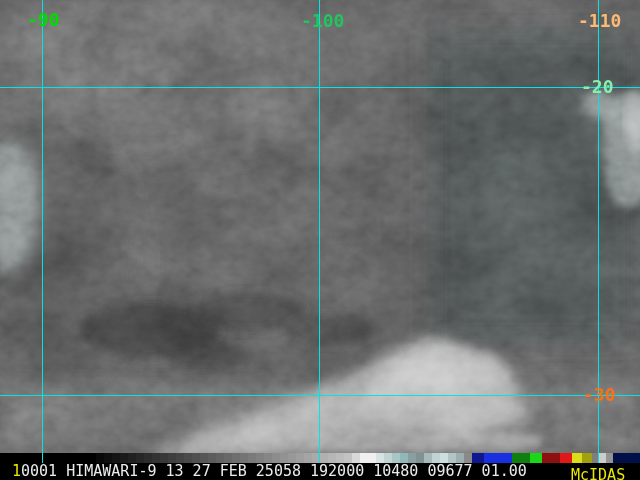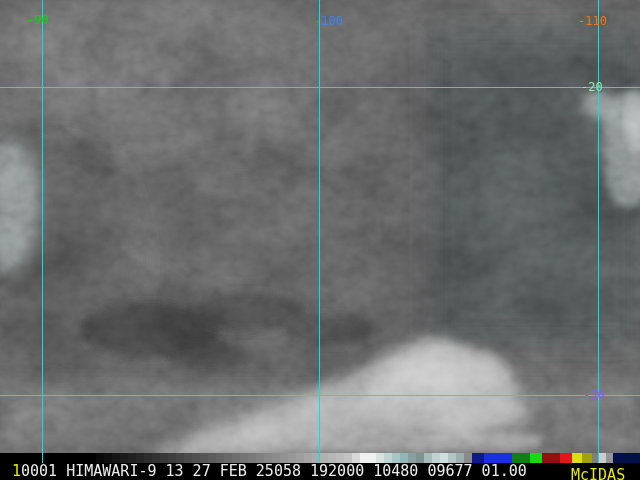--- a/index.html
+++ b/index.html
@@ -16,21 +16,21 @@
   #statusbar{
     position:absolute;left:0;top:463px;width:640px;height:17px;
     background:#000;line-height:17px;font-size:15px;white-space:pre;
   }
   #status-text{position:absolute;left:12px;top:0;}
   #brand{position:absolute;left:571px;top:4px;}
   #graticule-overlay{position:absolute;left:0;top:0;width:640px;height:480px;pointer-events:none;}
   .grid-v{position:absolute;top:0;width:1px;height:463px;}
   .grid-h{position:absolute;left:0;width:640px;height:1px;}
   .lon-label,.lat-label{
-    position:absolute;font-size:12px;line-height:14px;height:14px;white-space:pre;
+    position:absolute;font-size:18px;line-height:14px;height:14px;white-space:pre;font-weight:bold;
   }
 </style>
 </head>
 <body>
 
 <div id="screen">
 
   <div id="image-area">
     <svg width="640" height="453" viewBox="0 0 640 453" xmlns="http://www.w3.org/2000/svg">
       <defs>
@@ -151,22 +151,22 @@
 
   <div id="statusbar" style="background: rgb(0, 0, 0);">
     <span id="status-text"><span style="color: rgb(232, 232, 0);">1</span><span style="color: rgb(236, 236, 236);">0001 HIMAWARI-9 13 27 FEB 25058 192000 10480 09677 01.00</span></span>
     <span id="brand" style="color: rgb(232, 232, 0);">McIDAS</span>
   </div>
 
   <div id="graticule-overlay">
       <div class="grid-v" style="left: 42px; background: rgb(0, 230, 230);"></div>
       <div class="lon-label" style="left: 27px; top: 13px; color: rgb(0, 220, 0);">-90</div>
       <div class="grid-v" style="left: 319px; background: rgb(0, 230, 230);"></div>
-      <div class="lon-label" style="left: 314px; top: 14px; color: #3b82f6;">-100</div>
+      <div class="lon-label" style="left: 301px; top: 14px; color: #22c55e;">-100</div>
       <div class="grid-v" style="left: 598px; background: rgb(0, 230, 230);"></div>
-      <div class="lon-label" style="left: 578px; top: 14px; color: #f97316;">-110</div>
+      <div class="lon-label" style="left: 578px; top: 14px; color: #fdba74;">-110</div>
       <div class="grid-h" style="top: 87px; background: rgb(0, 230, 230);"></div>
       <div class="lat-label" style="left: 581px; top: 80px; color: #86efac;">-20</div>
       <div class="grid-h" style="top: 395px; background: rgb(0, 230, 230);"></div>
-      <div class="lat-label" style="left: 583px; top: 388px; color: #8b5cf6;">-30</div>
+      <div class="lat-label" style="left: 583px; top: 388px; color: #f97316;">-30</div>
     </div>
 
 </div>
 
 </body></html>

